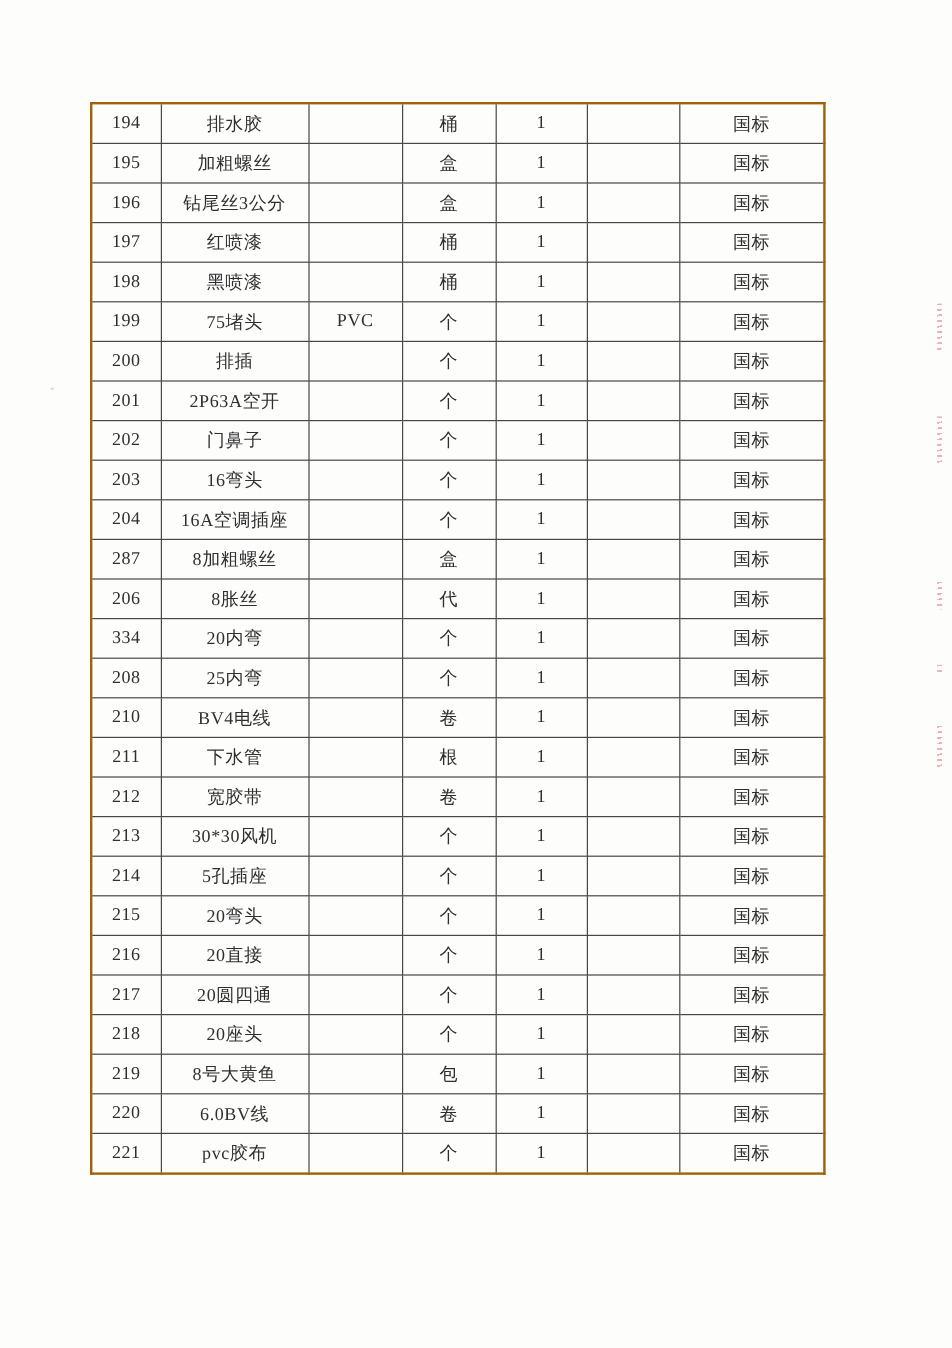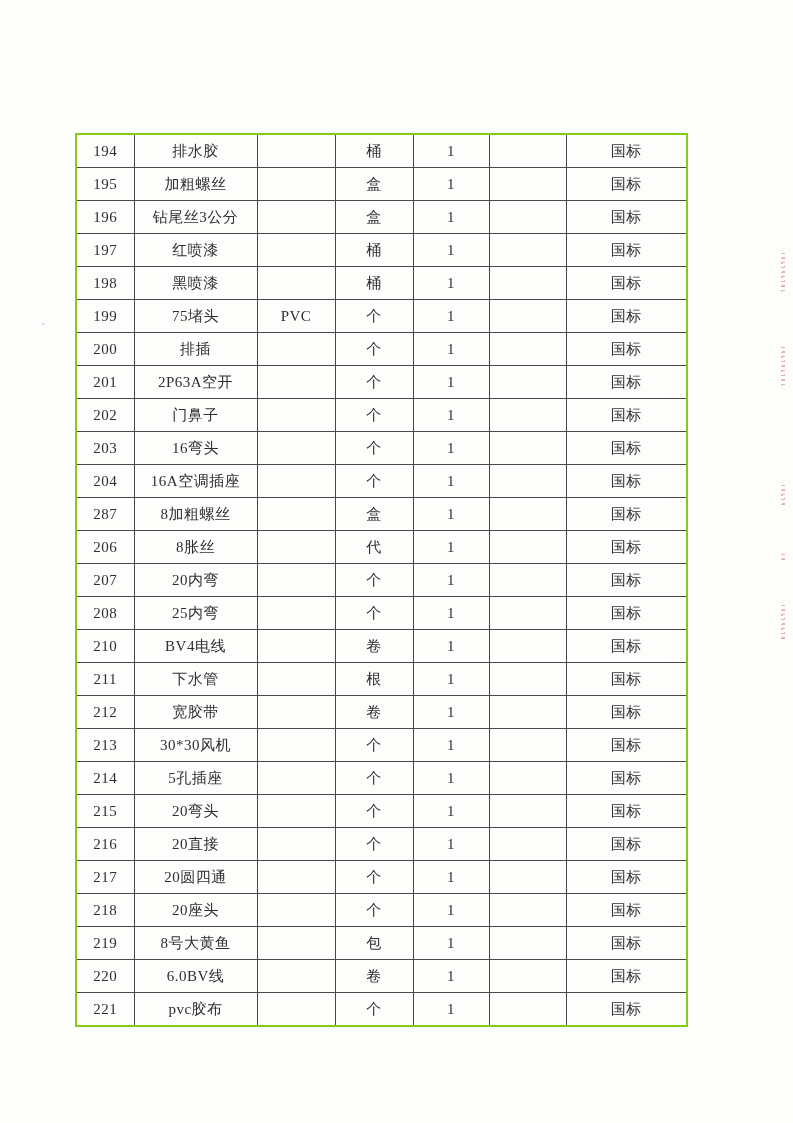--- a/index.html
+++ b/index.html
@@ -13,22 +13,21 @@
   .page{
     position:absolute;left:0;top:0;width:793px;height:1123px;
     background:#fdfdfc;
   }
   table.sheet{
     position:absolute;
     left:75px;top:85px;
     width:611px;
     border-collapse:collapse;
     table-layout:fixed;
-    border:2px solid #84cc16;
-    margin-top:48px;
+    border:2px solid #a16207;
   }
   table.sheet td{
     border:1.5px solid #474747;
     height:32px;
     padding:0 2px;
     text-align:center;
     vertical-align:middle;
     font-size:15px;
     color:#2f2f2f;
     letter-spacing:0.5px;
@@ -181,21 +180,21 @@
         <tr>
     <td class="c-no">206</td>
     <td class="c-name">8胀丝</td>
     <td class="c-spec"></td>
     <td class="c-unit">代</td>
     <td class="c-qty">1</td>
     <td class="c-blank"></td>
     <td class="c-standard">国标</td>
   </tr>
         <tr>
-    <td class="c-no">207</td>
+    <td class="c-no">334</td>
     <td class="c-name">20内弯</td>
     <td class="c-spec"></td>
     <td class="c-unit">个</td>
     <td class="c-qty">1</td>
     <td class="c-blank"></td>
     <td class="c-standard">国标</td>
   </tr>
         <tr>
     <td class="c-no">208</td>
     <td class="c-name">25内弯</td>

